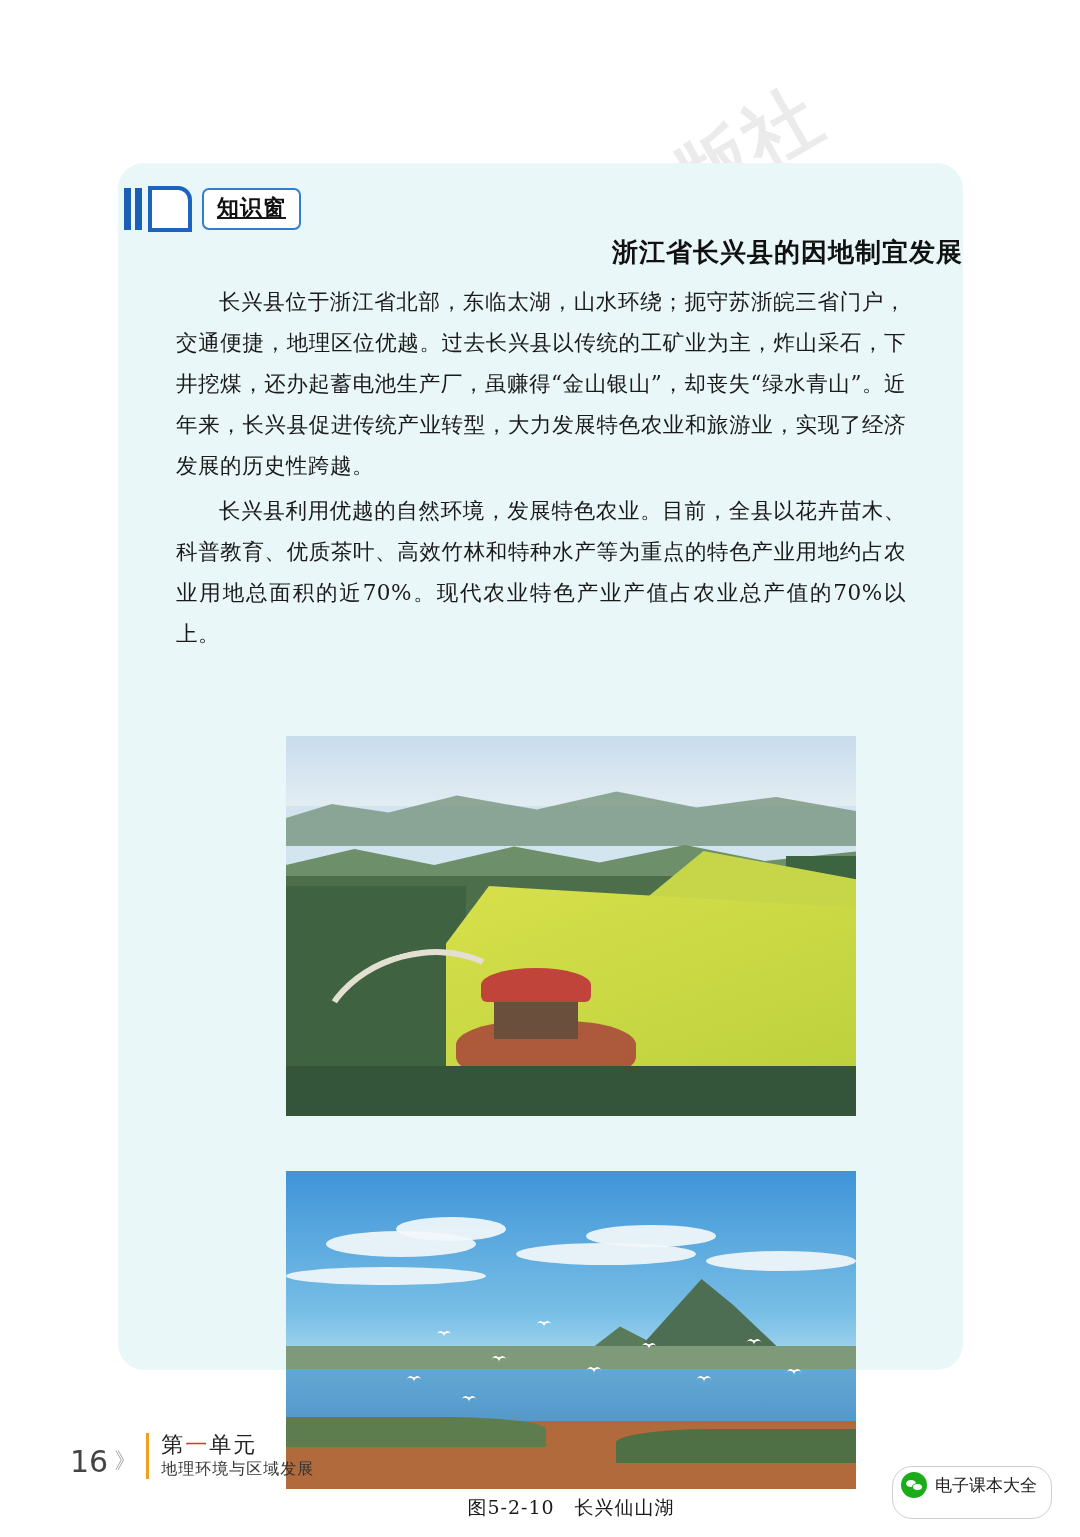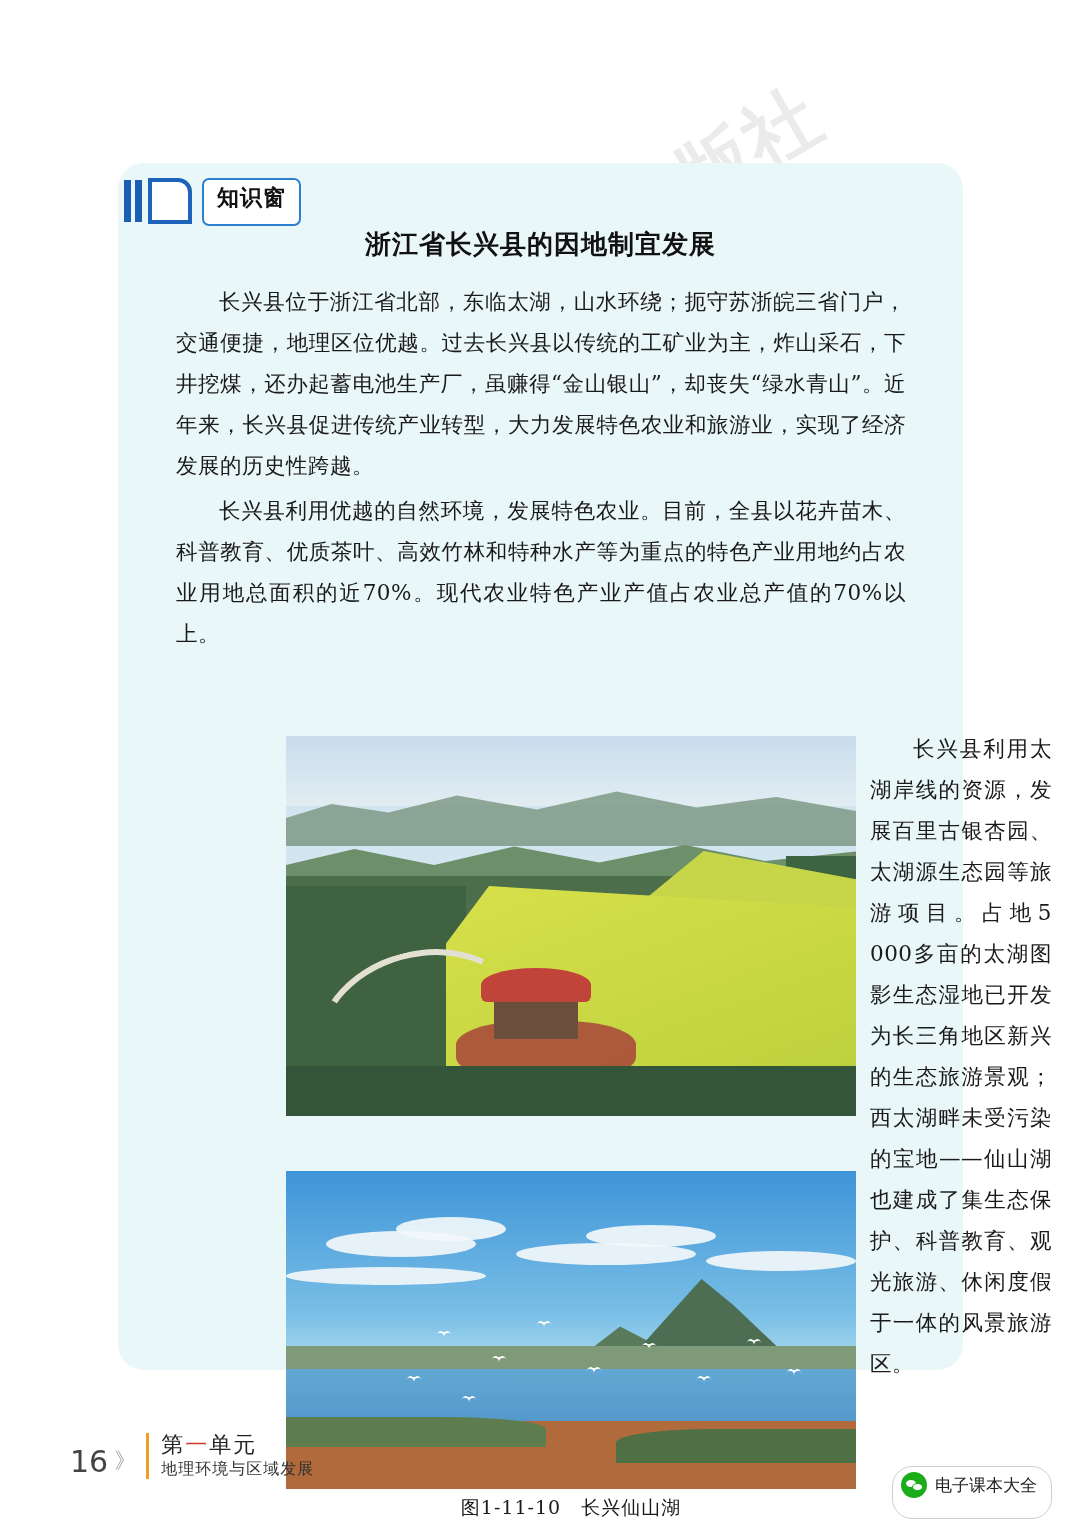--- a/index.html
+++ b/index.html
@@ -24,23 +24,25 @@
     width: 845px;
     height: 1207px;
     background: #eaf7f8;
     border-radius: 26px;
     box-sizing: border-box;
   }
 
   .kw-tab {
     position: absolute;
     left: 0px;
-    top: 15px;
+    top: 22px;
     display: flex;
+    align-items: center;
     height: 48px;
+    text-decoration: underline;
   }
   .kw-icon {
     width: 70px;
     height: 46px;
     position: relative;
     margin-left: 6px;
   }
   .kw-icon .bar {
     position: absolute;
     top: 2px;
@@ -69,24 +71,24 @@
     font-size: 22px;
     font-family: "DejaVu Sans", sans-serif;
     font-weight: bold;
     color: #111;
     margin-left: 8px;
     letter-spacing: 1px;
   }
 
   .kw-title {
     position: absolute;
-    top: 64px;
+    top: 72px;
     left: 0;
     width: 100%;
-    text-align: center;
+    text-align: right;
     font-size: 26px;
     font-weight: bold;
     font-family: "DejaVu Sans", sans-serif;
     color: #111;
     letter-spacing: 1px;
   }
 
   .kw-body {
     position: absolute;
     left: 58px;
@@ -356,23 +358,22 @@
       <div class="bird" style="left:250px; top:150px;"></div>
       <div class="bird" style="left:300px; top:196px;"></div>
       <div class="bird" style="left:355px; top:172px;"></div>
       <div class="bird" style="left:410px; top:205px;"></div>
       <div class="bird" style="left:460px; top:168px;"></div>
       <div class="bird" style="left:500px; top:198px;"></div>
       <div class="bird" style="left:120px; top:205px;"></div>
       <div class="bird" style="left:175px; top:225px;"></div>
     </div>
   </div>
-  <div class="fig2-cap">图1-11-10　长兴仙山湖</div>
-
-  <div class="side-col">长兴县利用太湖岸线的资源，发展百里古银杏园、太湖源生态园等旅游项目。占地5 000多亩的太湖图影生态湿地已开发为长三角地区新兴的生态旅游景观；西太湖畔未受污染的宝地——仙山湖也建成了集生态保护、科普教育、观光旅游、休闲度假于一体的风景旅游区。</div>
+  <div class="fig2-cap">图5-2-10　长兴仙山湖</div>
+
 
 </div>
 
 <div class="footer">
   <div class="pg-num">16</div>
   <div class="pg-chev">》</div>
   <div class="foot-rule"></div>
   <div class="foot-texts">
     <div class="foot-unit"><span>第</span><span class="red">一</span><span>单元</span></div>
     <div class="foot-sub">地理环境与区域发展</div>

